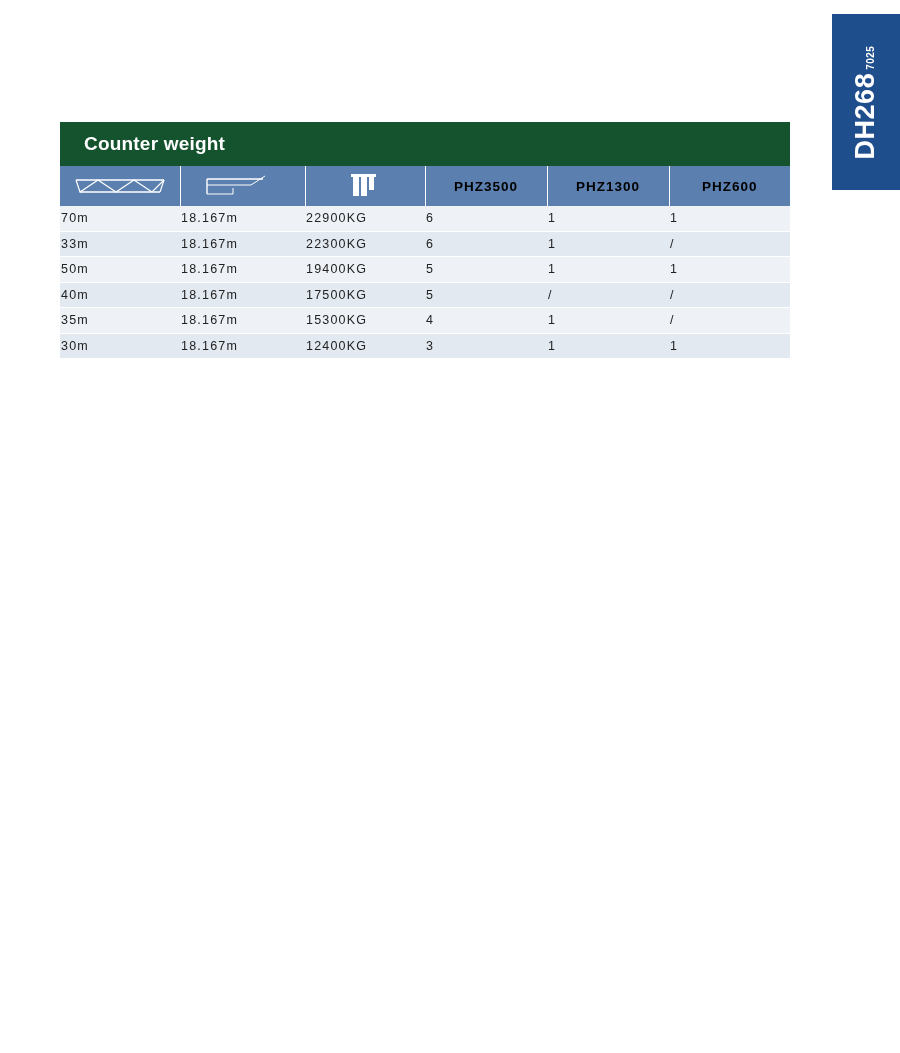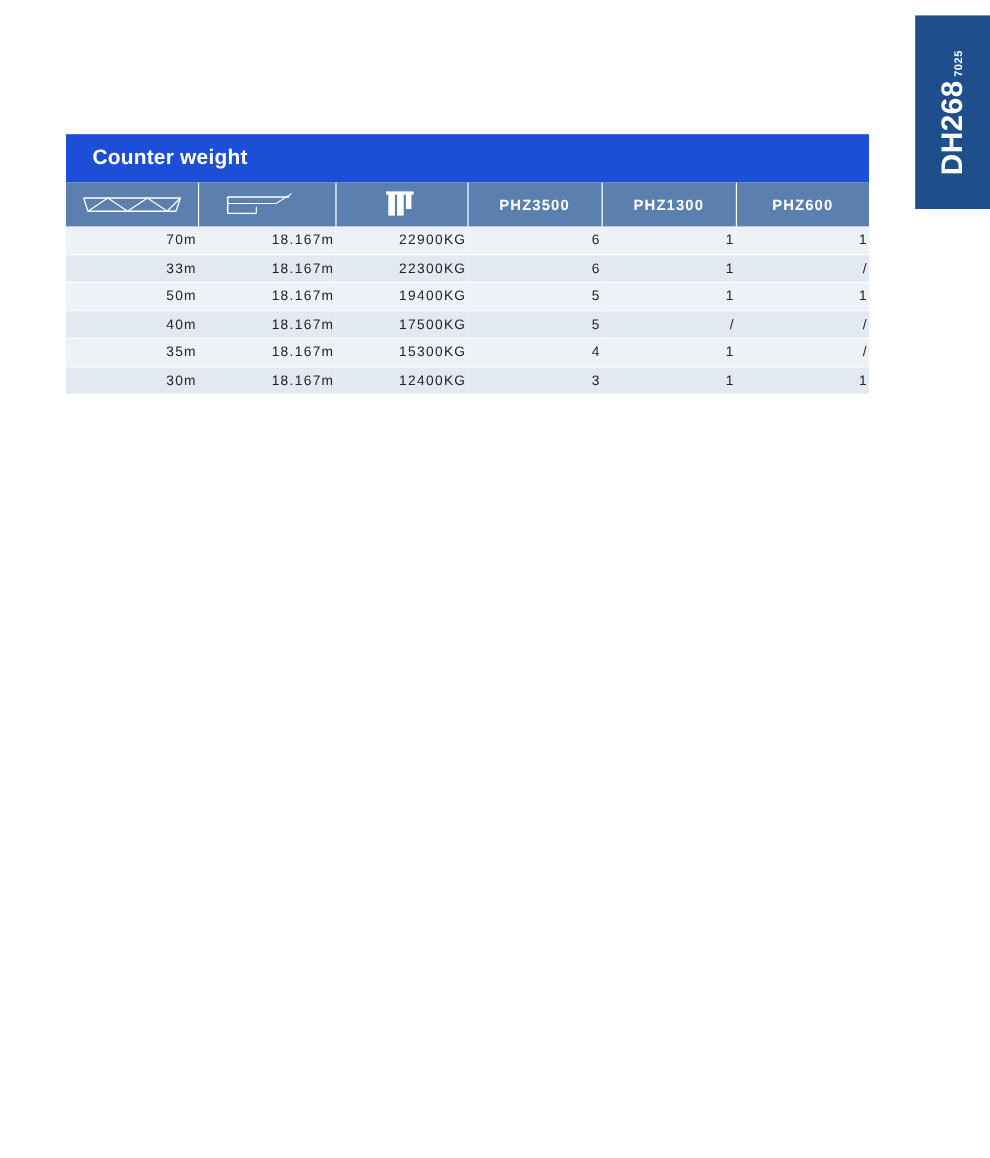--- a/index.html
+++ b/index.html
@@ -48,54 +48,54 @@
 
   
   .table-block {
     position: absolute;
     left: 60px;
     top: 122px;
     width: 730px;
   }
 
   .table-title {
-    background: #1d4ed8;
+    background: #14532d;
     color: #ffffff;
     font-size: 19px;
     font-weight: bold;
     padding: 11px 0 11px 24px;
     letter-spacing: 0.2px;
   }
 
   table.spec {
     width: 100%;
     border-collapse: collapse;
     table-layout: fixed;
   }
 
   table.spec thead th {
     background: #5b7fae;
-    color: #ffffff;
+    color: #000000;
     height: 38px;
     font-size: 13.5px;
     font-weight: bold;
     letter-spacing: 1px;
     border-right: 1px solid #ffffff;
     vertical-align: middle;
     text-align: center;
   }
   table.spec thead th:last-child { border-right: none; }
 
   .icon-cell svg { display: block; margin: 0 auto; }
 
   table.spec tbody td {
     height: 22.5px;
     font-size: 12.5px;
     color: #222222;
-    text-align: right;
+    text-align: left;
     letter-spacing: 1.2px;
     border-bottom: 1px solid #ffffff;
     font-family: "Liberation Sans", sans-serif;
   }
   table.spec tbody tr:nth-child(odd) td { background: #eef2f7; }
   table.spec tbody tr:nth-child(even) td { background: #e3e9f1; }
 
   .col-a { width: 120px; }
   .col-b { width: 125px; }
   .col-c { width: 120px; }

